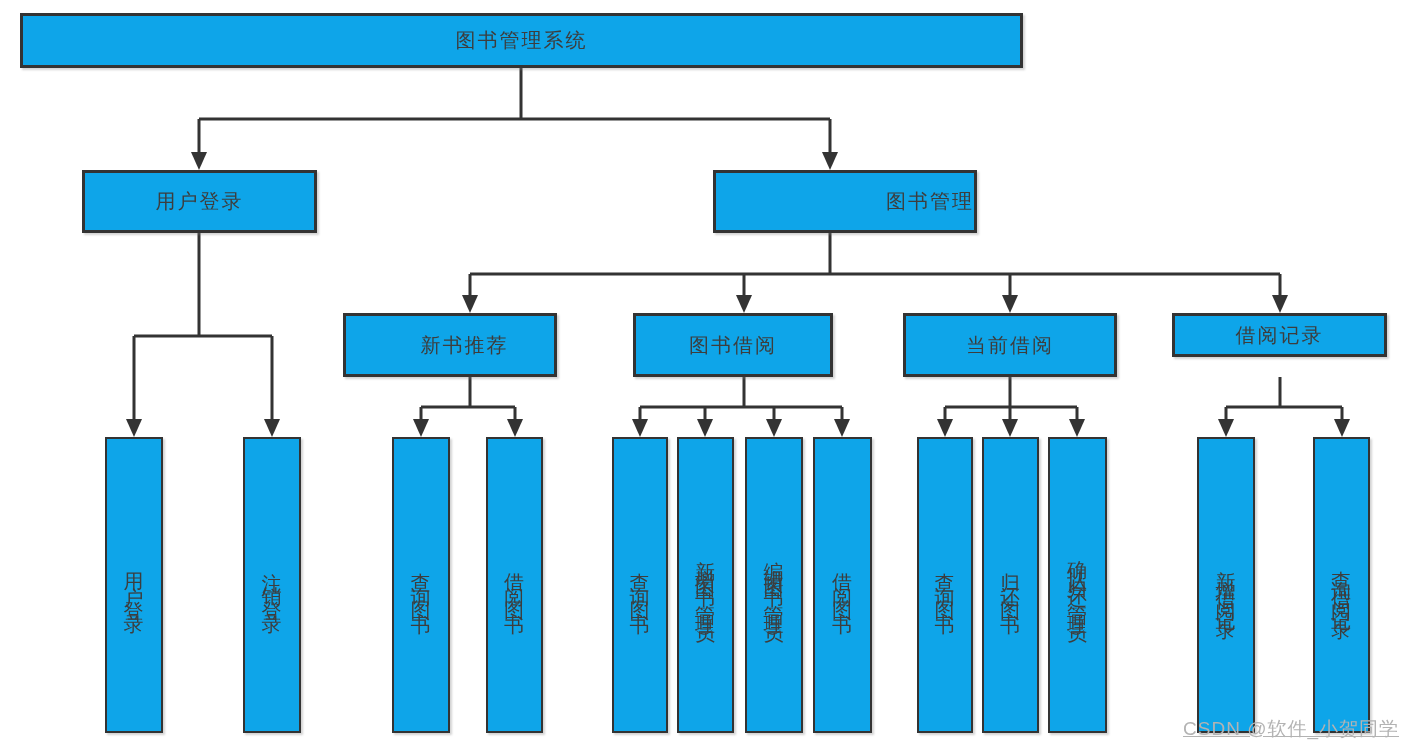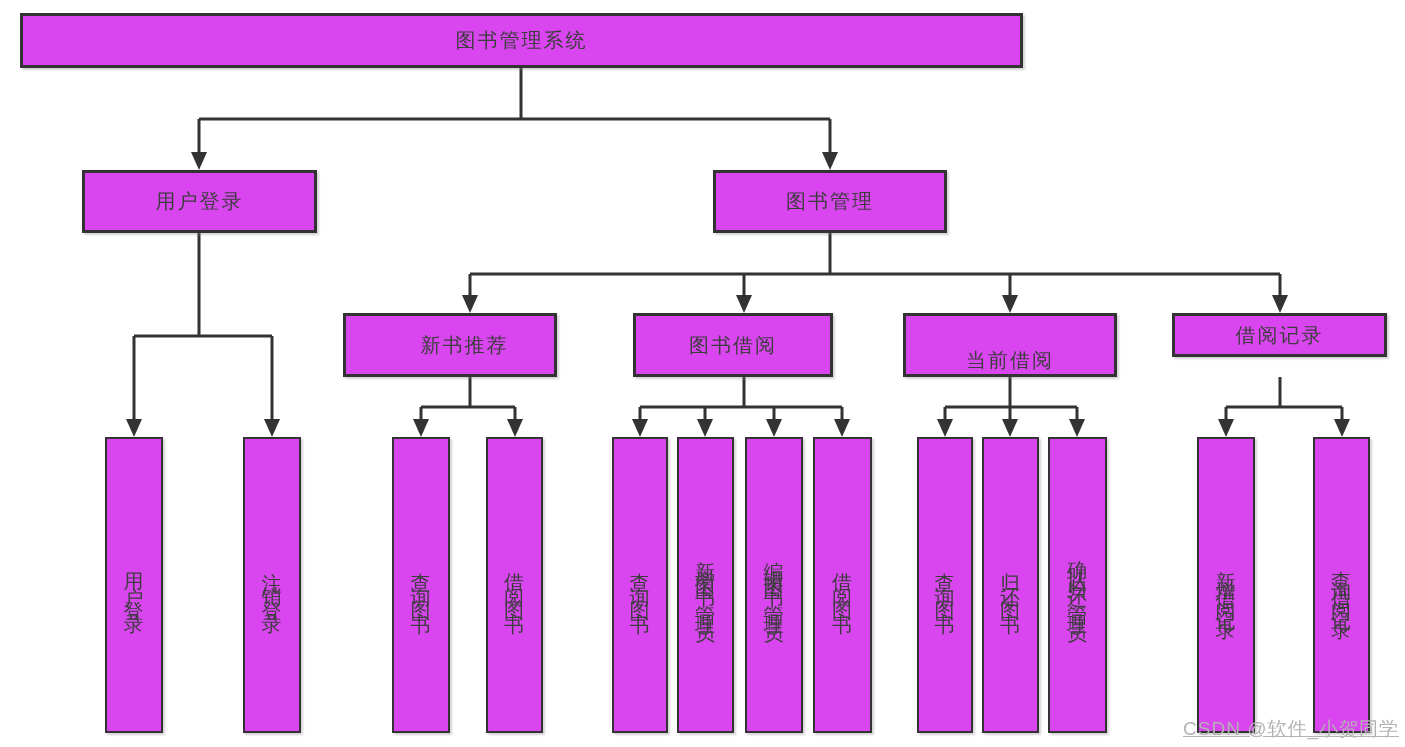--- a/index.html
+++ b/index.html
@@ -13,21 +13,21 @@
   }
   .wires {
     position: absolute;
     left: 0; top: 0;
     width: 1405px; height: 747px;
     pointer-events: none;
   }
   .node {
     position: absolute;
     box-sizing: border-box;
-    background: #d946ef;
+    background: #0ea5e9;
     border: 3px solid #333333;
     display: flex;
     align-items: center;
     justify-content: center;
     color: #3d3d3d;
     font-size: 20px;
     letter-spacing: 2px;
     box-shadow: 2px 2px 2px rgba(130,130,130,0.35);
   }
   .leaf { border-width: 2px; font-size: 20px; }
@@ -104,31 +104,31 @@
     </g>
   </svg>
 
   <div class="node" style="left:20px; top:13px; width:1003px; height:55px;">
     <span>图书管理系统</span>
   </div>
 
   <div class="node" style="left:82px; top:170px; width:235px; height:63px;">
     <span>用户登录</span>
   </div>
-  <div class="node" style="left:713px; top:170px; width:234px; height:63px;">
+  <div class="node" style="left:713px; top:170px; width:264px; height:63px;justify-content:flex-end;">
     <span>图书管理</span>
   </div>
 
   <div class="node" style="left:343px; top:313px; width:214px; height:64px;padding-left:29px;">
     <span>新书推荐</span>
   </div>
   <div class="node" style="left:633px; top:313px; width:200px; height:64px;">
     <span>图书借阅</span>
   </div>
-  <div class="node" style="left:903px; top:313px; width:214px; height:64px;align-items:flex-end;">
+  <div class="node" style="left:903px; top:313px; width:214px; height:64px;">
     <span>当前借阅</span>
   </div>
   <div class="node" style="left:1172px; top:313px; width:215px; height:44px;">
     <span>借阅记录</span>
   </div>
 
   <div class="node leaf" style="left:105px; top:437px; width:58px; height:296px;">
     <span class="vtext ls4">用户登录</span>
   </div>
   <div class="node leaf" style="left:243px; top:437px; width:58px; height:296px;">

